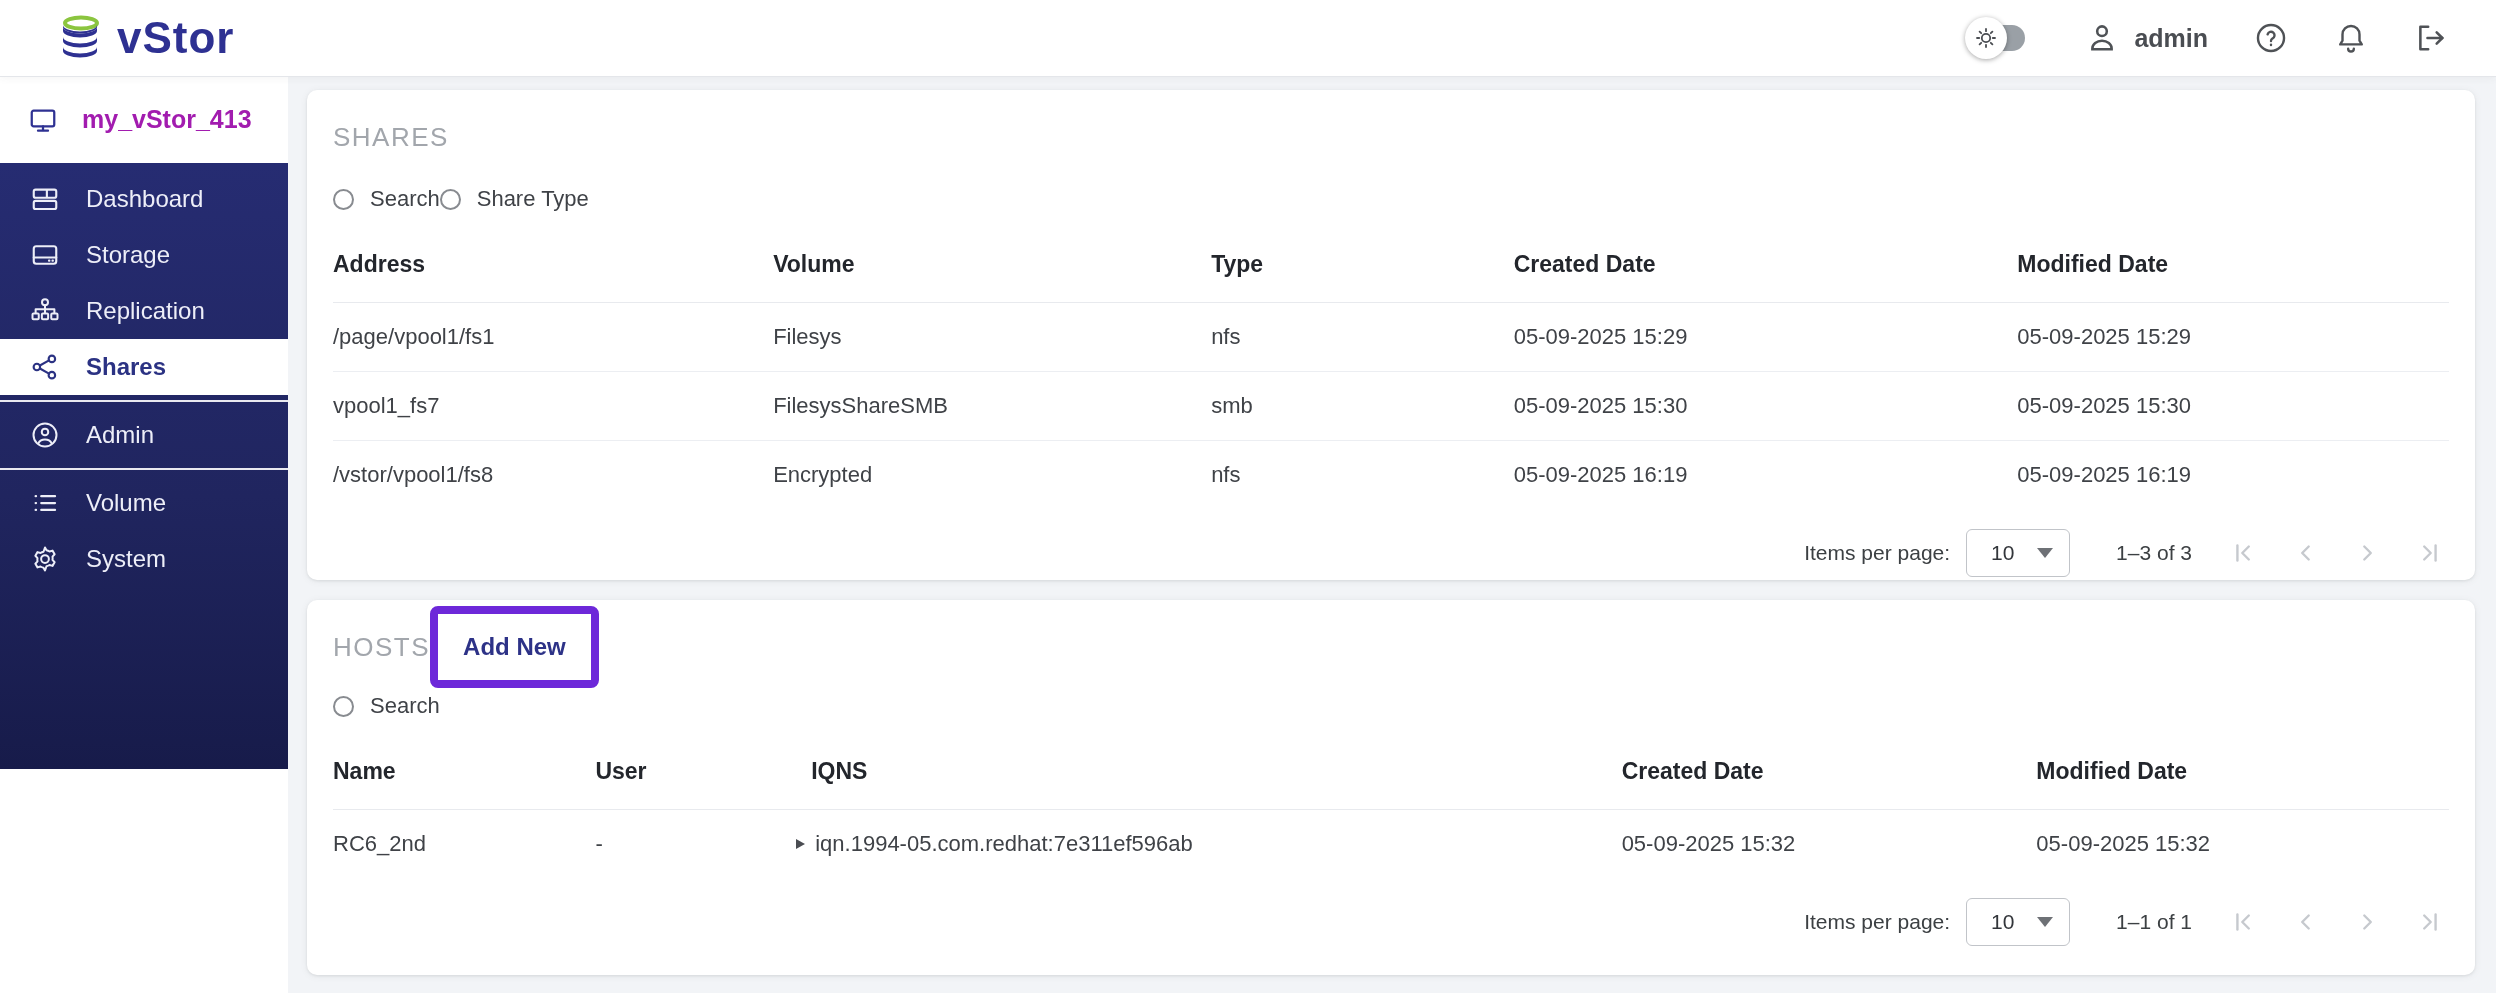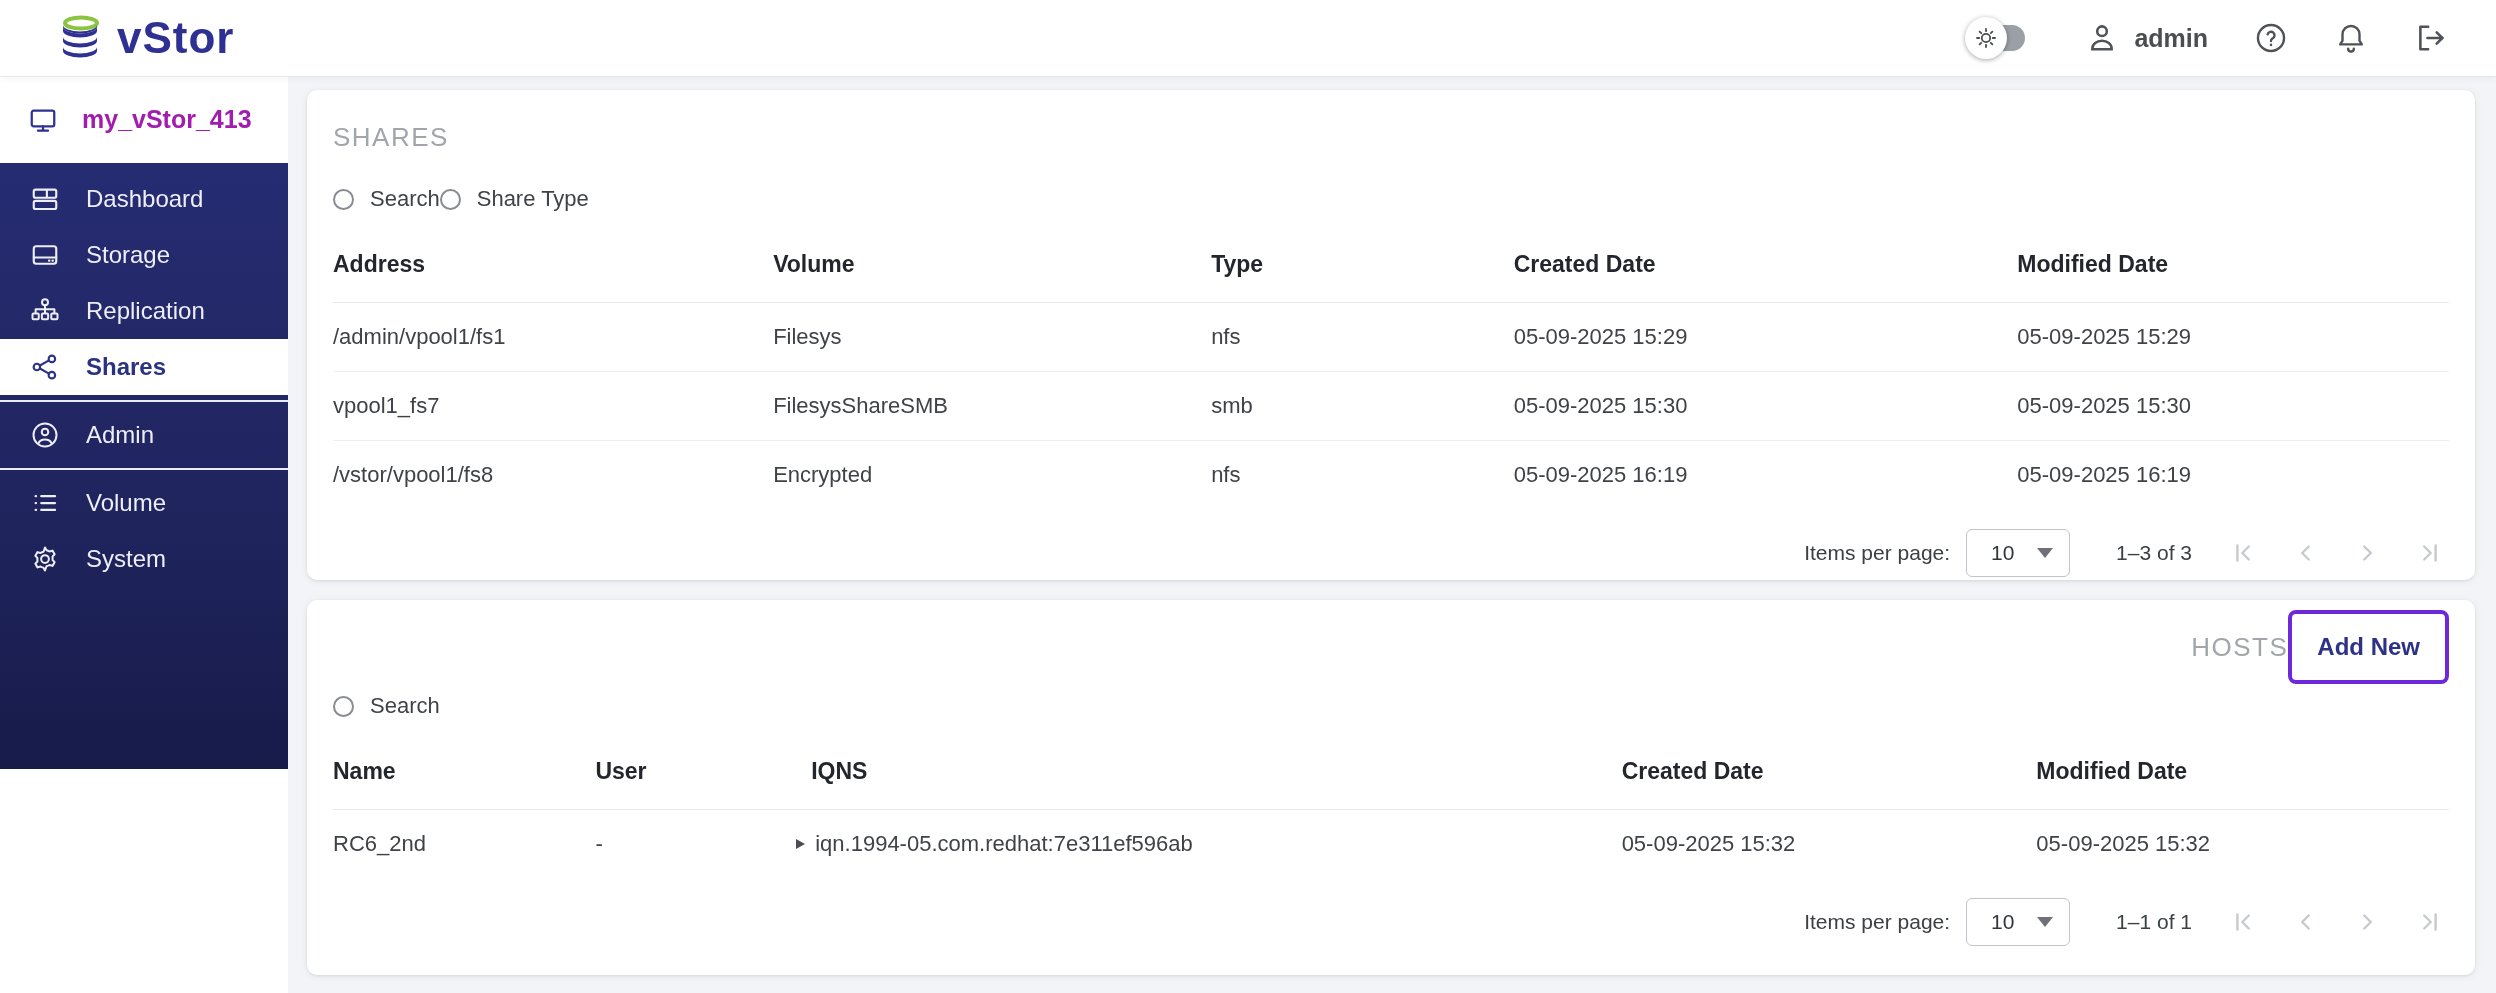--- a/index.html
+++ b/index.html
@@ -33,22 +33,22 @@
   .nav-icon { width:30px; height:30px; display:block; }
 
   
   .main { position:absolute; left:288px; top:76px; width:2208px; height:917px; }
   .card { background:#fff; border-radius:10px; margin:0 21px 0 19px; padding:0 26px;
     box-shadow:0 1px 3px rgba(60,64,67,.12), 0 1px 8px rgba(60,64,67,.06); }
   .card-shares { margin-top:14px; height:490px; }
   .card-hosts  { margin-top:20px; height:375px; }
   .panel-title { font-size:26px; letter-spacing:1.5px; color:#a2a6ac; font-weight:400; }
   .card-shares .panel-title { padding-top:32px; }
-  .hosts-title-row { display:flex; align-items:center; justify-content:flex-end; padding-top:22px; height:72px; }
-  .btn-outline { background:#fff; border:4px solid #6d28d9; color:#2d3287; font-family:inherit;
+  .hosts-title-row { display:flex; align-items:center; justify-content:flex-start; padding-top:22px; height:72px; }
+  .btn-outline { background:#fff; border:8px solid #6d28d9; color:#2d3287; font-family:inherit;
     font-size:24px; font-weight:bold; border-radius:8px; padding:19px 25px; cursor:pointer; }
 
   .filters { display:flex; align-items:center; margin-top:34px; height:24px; }
   .card-hosts .filters { margin-top:22px; }
   .radio-opt { display:flex; align-items:center; gap:16px; font-size:22px; color:#3f4247; }
   .radio-circle { width:21px; height:21px; border:2px solid #888b90; border-radius:50%; flex:0 0 auto; }
 
   table { width:100%; border-collapse:collapse; margin-top:18px; table-layout:fixed; }
   th { text-align:left; font-size:23px; color:#23262c; font-weight:bold;
     padding:22px 0 24px 0; border-bottom:1px solid #e8eaee; }
@@ -238,21 +238,21 @@
         <tr>
           <th>Address</th>
           <th>Volume</th>
           <th>Type</th>
           <th>Created Date</th>
           <th>Modified Date</th>
         </tr>
       </thead>
       <tbody>
         <tr>
-          <td>/admin/vpool1/fs1</td>
+          <td>/page/vpool1/fs1</td>
           <td>Filesys</td>
           <td>nfs</td>
           <td>05-09-2025 15:29</td>
           <td>05-09-2025 15:29</td>
         </tr>
         <tr>
           <td>vpool1_fs7</td>
           <td>FilesysShareSMB</td>
           <td>smb</td>
           <td>05-09-2025 15:30</td>

